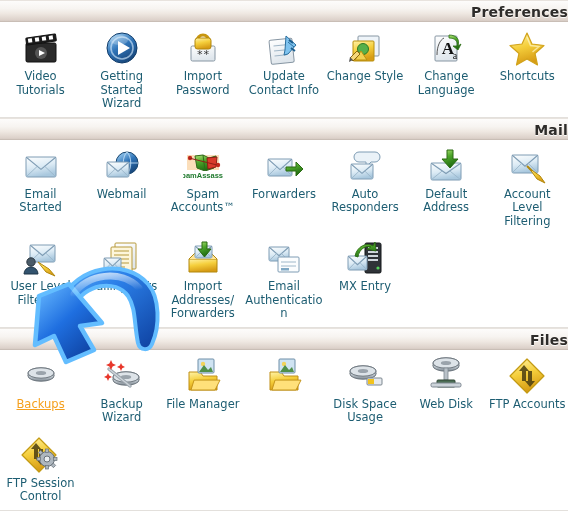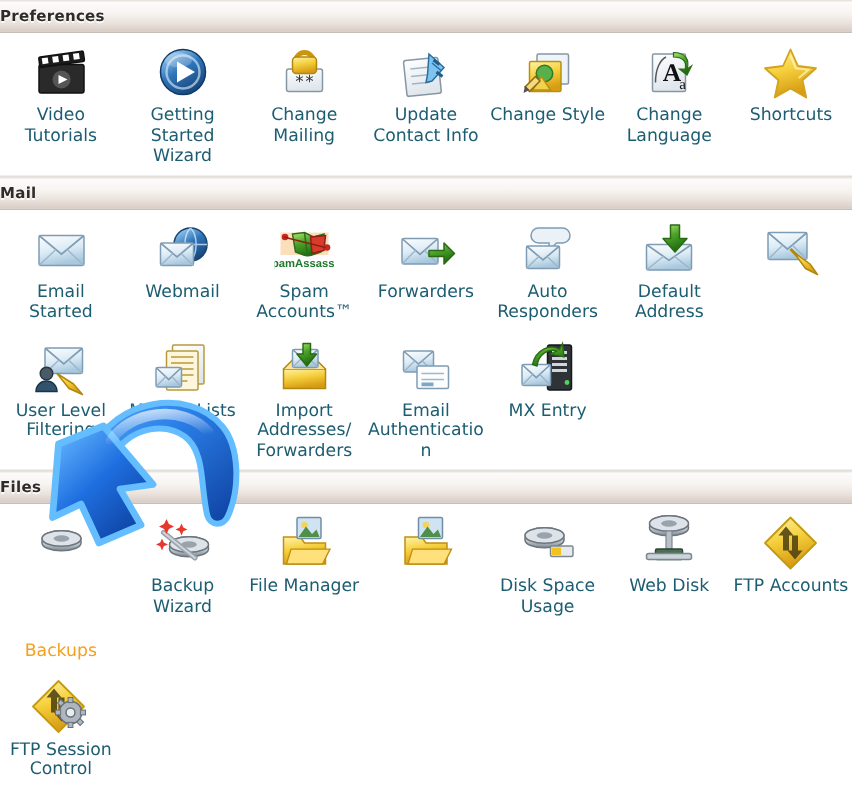--- a/index.html
+++ b/index.html
@@ -14,22 +14,22 @@
     overflow: hidden;
     font-family: "DejaVu Sans", "Liberation Sans", sans-serif;
     position: relative;
   }
 
   
   .section-header {
     position: relative;
     height: 22px;
     line-height: 22px;
-    text-align: left;
-    font-size: 10px;
+    text-align: right;
+    font-size: 14px;
     font-weight: bold;
     color: #2e2c2a;
     background: linear-gradient(to bottom,
         #fdfcfb 0%,
         #f7f4f1 38%,
         #efe8e2 62%,
         #ddd2cb 94%,
         #d6cbc3 100%);
     border-top: 1px solid #e8e3de;
     border-bottom: 1px solid #c9beb6;
@@ -71,21 +71,21 @@
   .icon-label {
     font-size: 11.5px;
     line-height: 13.5px;
     color: #1d5d72;
     font-family: "DejaVu Sans", "Liberation Sans", sans-serif;
     word-wrap: break-word;
     max-width: 79px;
   }
   .icon-cell.active .icon-label {
     color: #f5a01e;
-    margin-top: 43px;
+    text-decoration: underline;
   }
 
   
   .group-rule {
     height: 1px;
     background: #e3e0dc;
     margin: 2px 0 0 0;
   }
 
   
@@ -238,21 +238,21 @@
                 <linearGradient id="pap-change-password-icon" x1="0" y1="0" x2="0.3" y2="1">
                   <stop offset="0%" stop-color="#ffffff"></stop>
                   <stop offset="100%" stop-color="#dfe6ec"></stop>
                 </linearGradient>
               </defs>
               <rect x="8" y="18" width="24" height="15" rx="1.5" fill="url(#pap-change-password-icon)" stroke="#8796a3" stroke-width="1"></rect>
               <path d="M 14 18 L 14 13 A 6 6 0 0 1 26 13 L 26 18" fill="none" stroke="#c8960f" stroke-width="3.2"></path>
               <rect x="12" y="10" width="16" height="11" rx="2.5" fill="url(#ylw-change-password-icon)" stroke="#b2870c" stroke-width="1"></rect>
               <text x="20" y="30" font-size="11" font-family="monospace" fill="#333" text-anchor="middle">**</text>
             </svg></span>
-          <span class="icon-label">Change Mailing</span>
+          <span class="icon-label">Import Password</span>
         </div>
         <div class="icon-cell">
           <span class="icon-art"><svg viewBox="0 0 40 40" width="40" height="40" xmlns="http://www.w3.org/2000/svg">
               <defs>
                 <linearGradient id="env-update-contact-info-icon" x1="0" y1="0" x2="0.3" y2="1">
                   <stop offset="0%" stop-color="#fdfefe"></stop>
                   <stop offset="55%" stop-color="#dcebf5"></stop>
                   <stop offset="100%" stop-color="#a9c8de"></stop>
                 </linearGradient>
                 <linearGradient id="fold-update-contact-info-icon" x1="0" y1="0" x2="0" y2="1">
@@ -751,20 +751,21 @@
                   <stop offset="0%" stop-color="#ffffff"></stop>
                   <stop offset="100%" stop-color="#dfe6ec"></stop>
                 </linearGradient>
               </defs>
               <rect x="5" y="9" width="26" height="18" rx="1.5" fill="url(#env-account-level-filtering-icon)" stroke="#7e9cb4" stroke-width="1"></rect>
               <path d="M 5 9 L 18 20.16 L 31 9" fill="none" stroke="#7e9cb4" stroke-width="1.1"></path>
               <path d="M 5 27 L 14.88 17.28 M 31 27 L 21.12 17.28" stroke="#9ab5c9" stroke-width="0.9" fill="none"></path>
               <path d="M 22 22 L 33 30 L 38 37 L 30 33 Z" fill="url(#ylw-account-level-filtering-icon)" stroke="#b2870c" stroke-width="1" stroke-linejoin="round"></path>
               <path d="M 20 20 L 25 25" stroke="#b2870c" stroke-width="2"></path>
             </svg></span>
+          <span class="icon-label">Account Level Filtering</span>
         </div>
         <div class="icon-cell">
           <span class="icon-art"><svg viewBox="0 0 40 40" width="40" height="40" xmlns="http://www.w3.org/2000/svg">
               <defs>
                 <linearGradient id="env-user-level-filtering-icon" x1="0" y1="0" x2="0.3" y2="1">
                   <stop offset="0%" stop-color="#fdfefe"></stop>
                   <stop offset="55%" stop-color="#dcebf5"></stop>
                   <stop offset="100%" stop-color="#a9c8de"></stop>
                 </linearGradient>
                 <linearGradient id="fold-user-level-filtering-icon" x1="0" y1="0" x2="0" y2="1">

